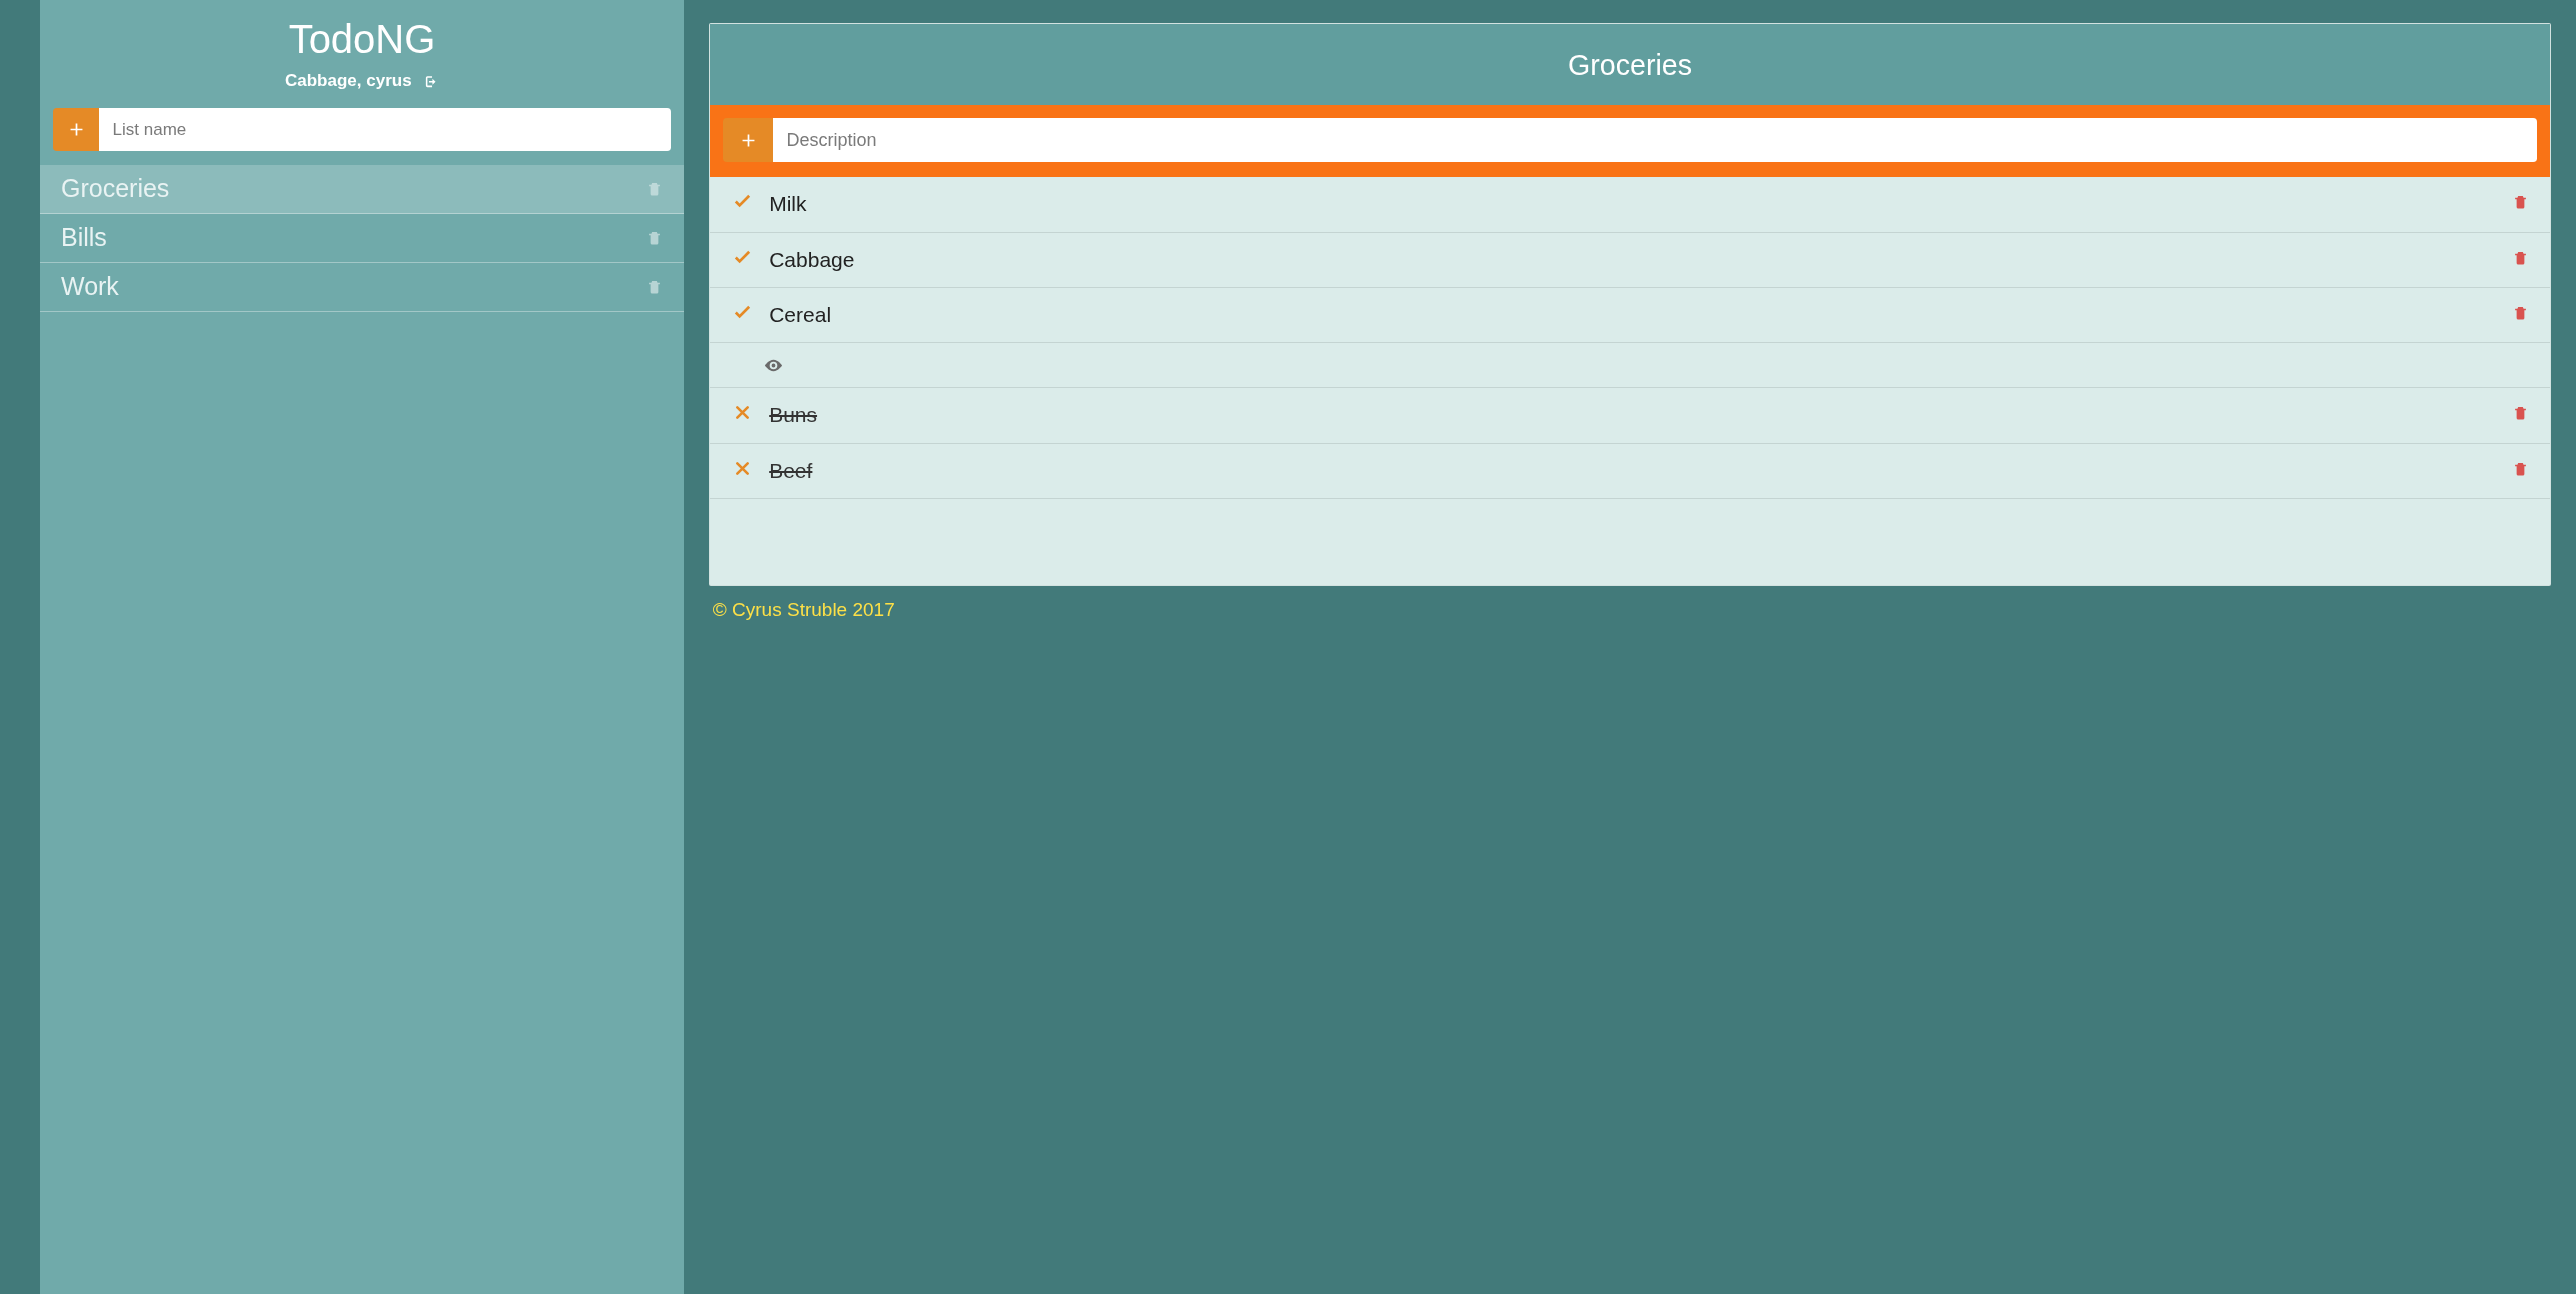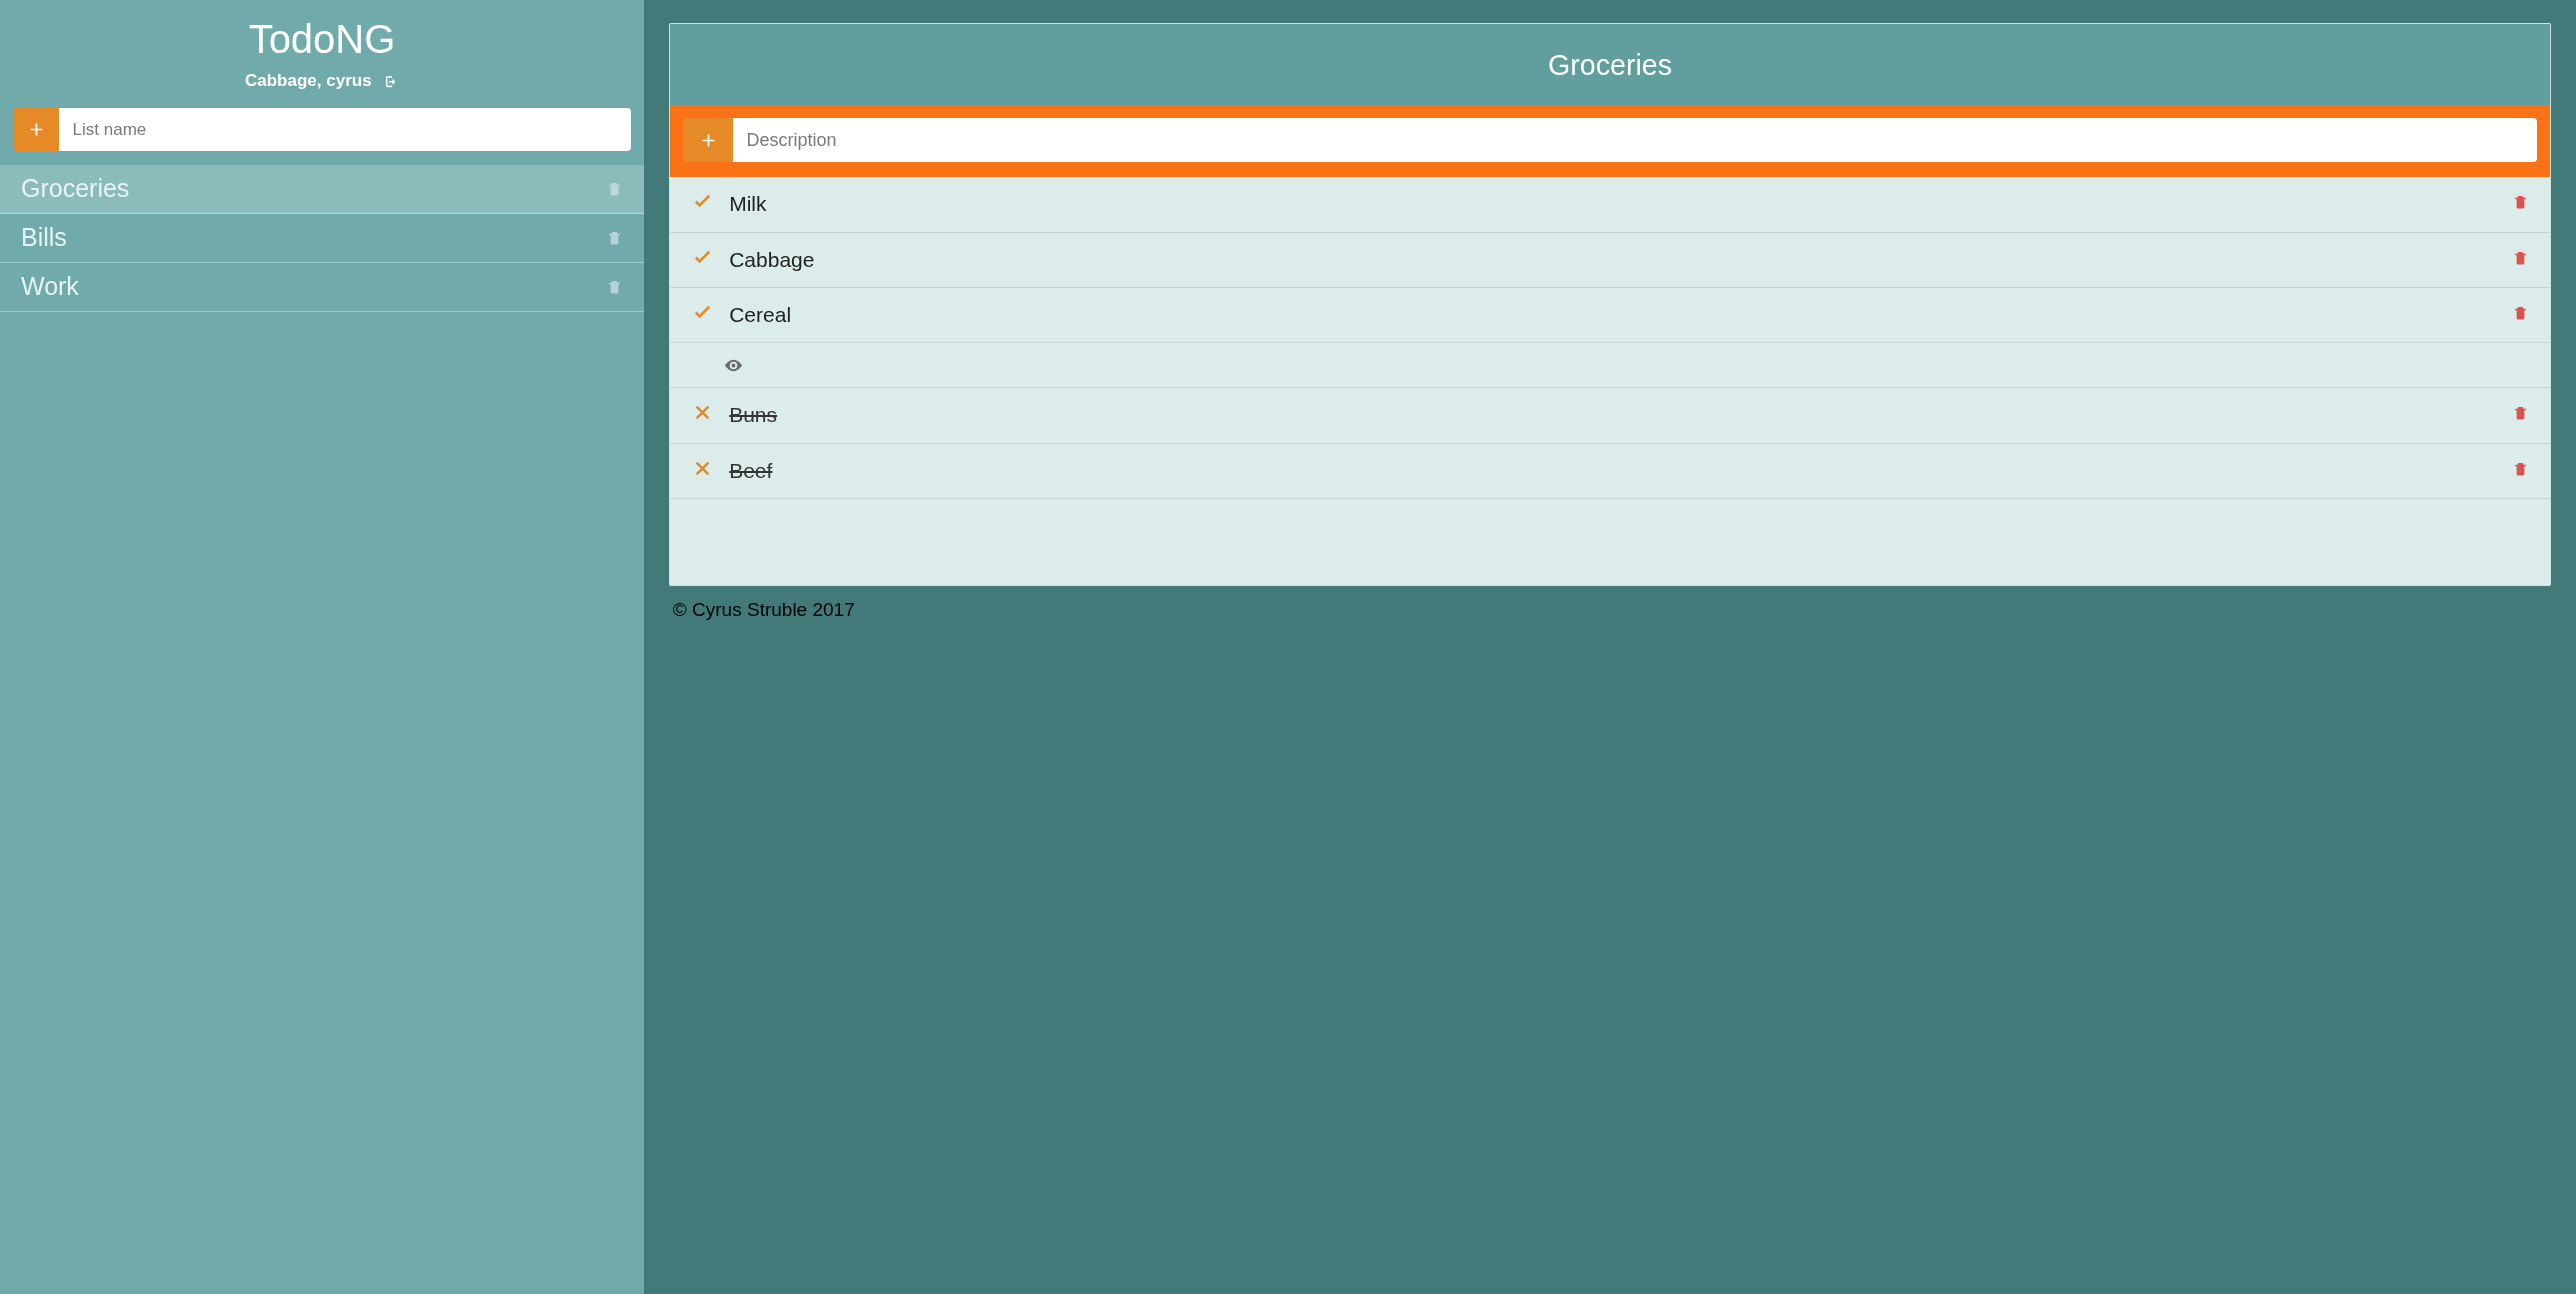--- a/index.html
+++ b/index.html
@@ -15,20 +15,21 @@
     min-height: 100%;
   }
   
   .sidebar {
     width: 25%;
     min-width: 286px;
     background: #70aaaa;
     color: #fff;
     display: flex;
     flex-direction: column;
+    margin-left: 40px;
   }
   .brand {
     text-align: center;
     padding: 17px 0 5.7px;
     font-size: 40px;
     font-weight: 300;
     color: #fff;
   }
   .welcome-row {
     text-align: center;
@@ -150,21 +151,21 @@
     flex: 1;
   }
   .items li.completed .item-label {
     text-decoration: line-through;
     color: #333;
   }
   .items li .trash {
     cursor: pointer;
   }
   .footer {
-    color: #000000;
+    color: #fde047;
     font-size: 19px;
     padding: 13.3px 3.8px 7.6px;
   }
   
   svg { display: block; }
 </style>
 </head>
 <body>
 
 <svg width="0" height="0" style="position:absolute">

